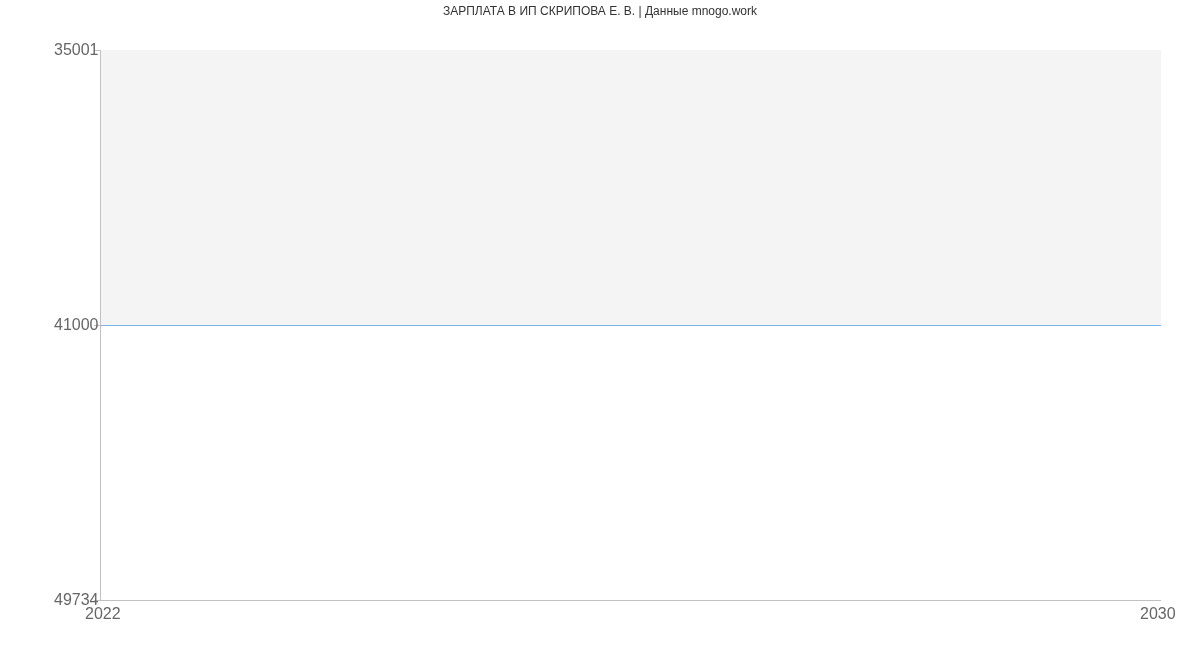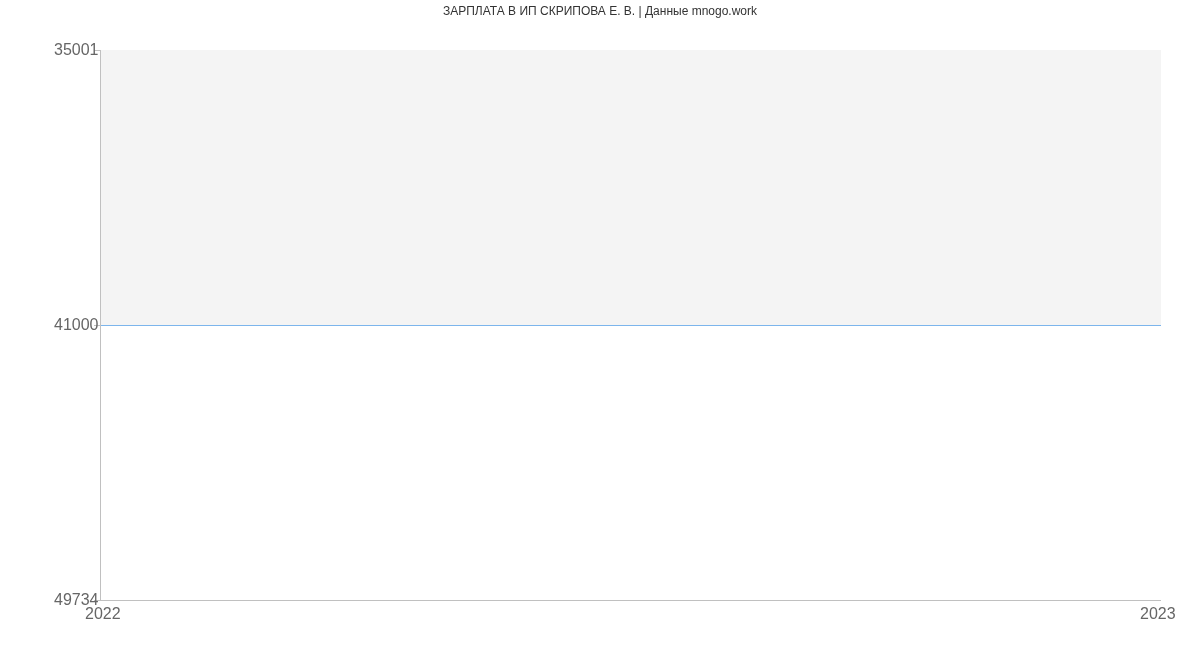--- a/index.html
+++ b/index.html
@@ -87,21 +87,21 @@
 
   <div class="tick-mark-y" style="top:50px;"></div>
   <div class="tick-mark-y" style="top:325px;"></div>
   <div class="tick-mark-y" style="top:600px;"></div>
 
   <div class="y-tick" style="top:50px;">35001</div>
   <div class="y-tick" style="top:325px;">41000</div>
   <div class="y-tick" style="top:600px;">49734</div>
 
   <div class="x-tick" style="left:85px;">2022</div>
-  <div class="x-tick" style="left:1140px;">2023</div>
+  <div class="x-tick" style="left:1140px;">2030</div>
 
   <div class="plot-area">
     <div class="shade-top"></div>
     <div class="mid-grid"></div>
     <div class="data-line"></div>
   </div>
 
 </div>
 
 </body></html>

